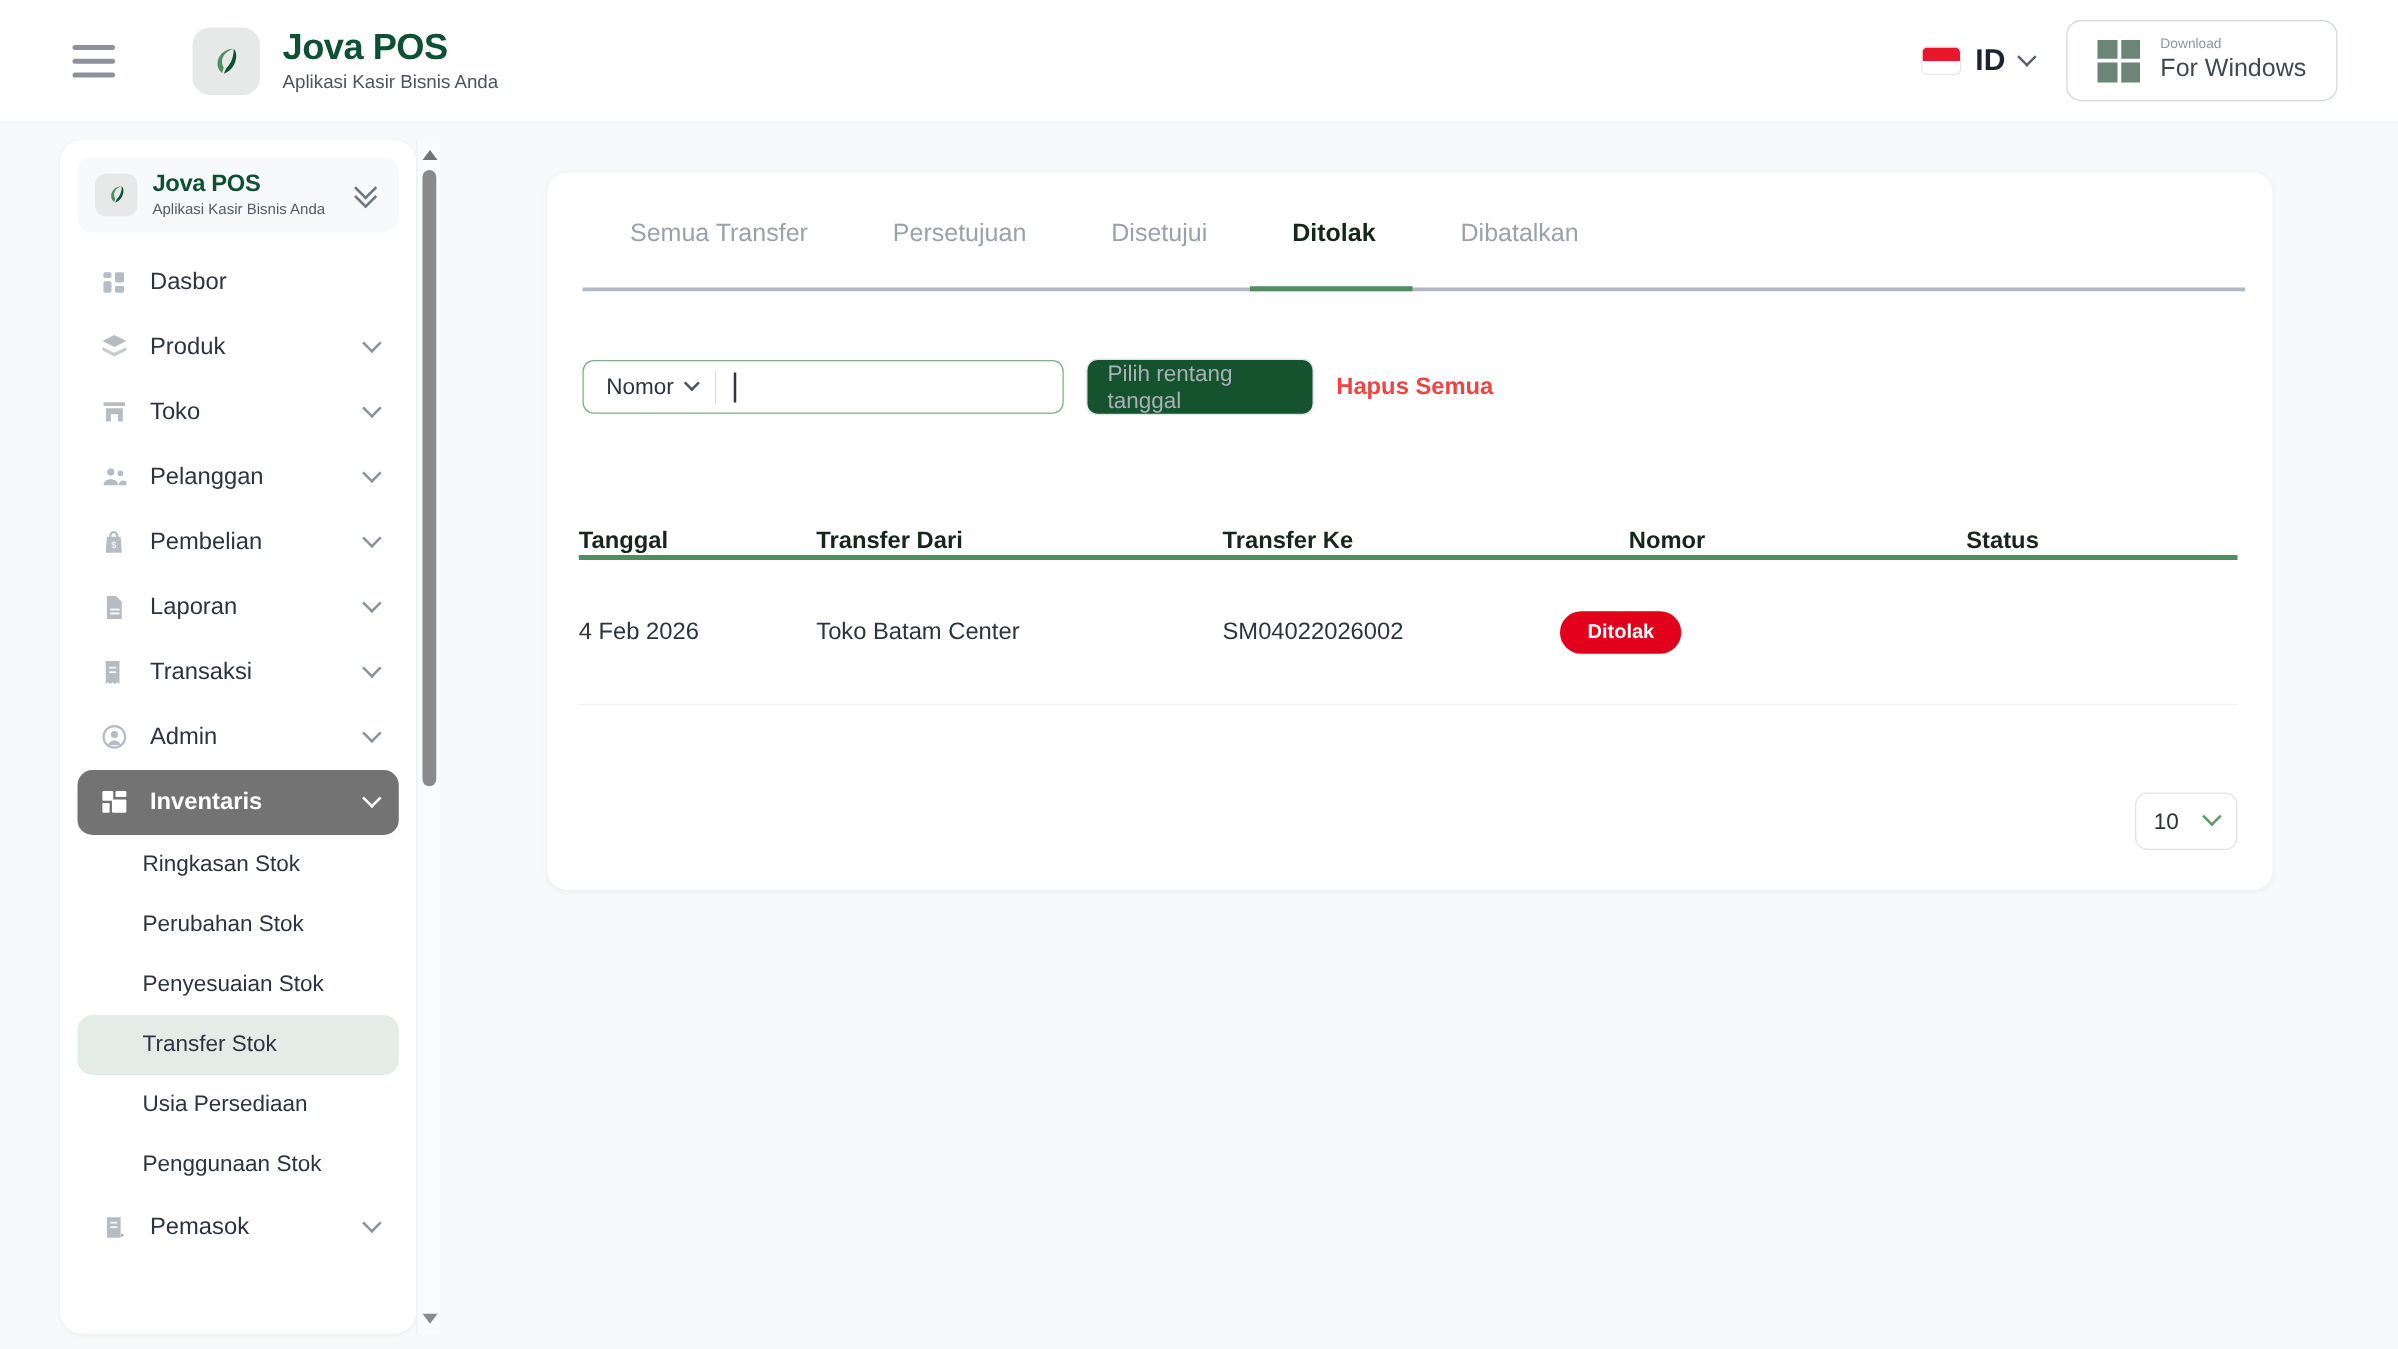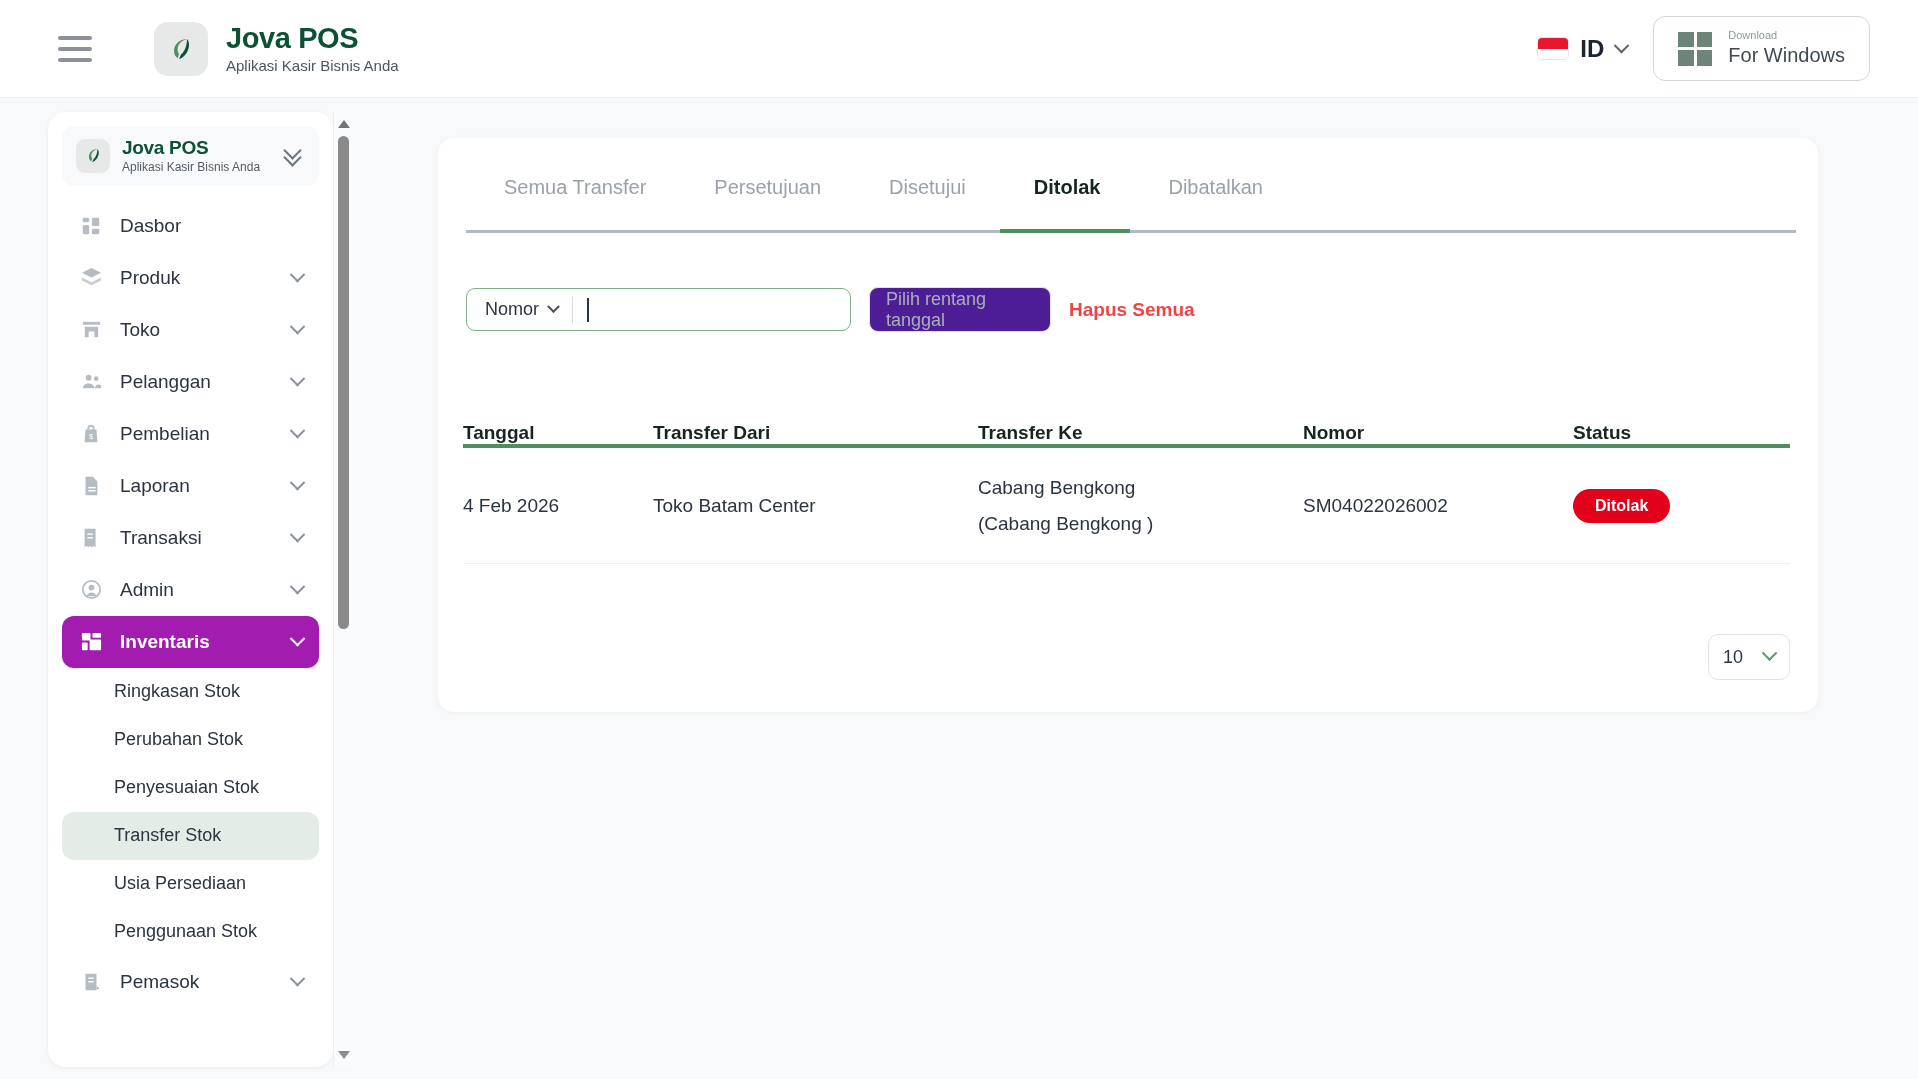--- a/index.html
+++ b/index.html
@@ -94,21 +94,21 @@
     display: flex; align-items: center; height: 52px;
     margin: 0 14px; padding: 0 16px; border-radius: 12px;
     cursor: pointer; gap: 16px;
   }
   .nav-item .n-label { font-size: 19px; color: #2b3440; font-weight: 500; }
   .nav-item .n-chev {
     margin-left: auto; width: 11px; height: 11px;
     border-right: 2.4px solid #8a929b; border-bottom: 2.4px solid #8a929b;
     transform: rotate(45deg) translate(-2px,-2px);
   }
-  .nav-item.active { background: #a21caf; }
+  .nav-item.active { background: #737373; }
   .nav-item.active .n-label { color: #ffffff; font-weight: 600; }
   .nav-item.active .n-chev { border-color: #ffffff; }
   .nav-icon { width: 26px; height: 26px; flex: none; display: flex; align-items: center; justify-content: center; }
 
   .sub-item {
     display: flex; align-items: center; height: 48px;
     margin: 0 14px; padding: 0 16px 0 52px; border-radius: 12px;
     font-size: 18px; color: #2b3440; cursor: pointer;
   }
   .sub-item.active { background: #e4ece7; }
@@ -184,21 +184,21 @@
     background: transparent; padding-right: 14px;
   }
   .caret {
     width: 1.5px; height: 24px; background: #2b3440;
     animation: blink 1.06s step-end infinite;
   }
   @keyframes blink { 50% { opacity: 0; } }
   .date-box {
     width: 182px; height: 45px; border: 1px solid #dfe3e7; border-radius: 9px;
     display: flex; align-items: center; padding: 0 16px;
-    font-size: 18px; color: #a9b0b8; background: #4c1d95; cursor: pointer;
+    font-size: 18px; color: #a9b0b8; background: #14532d; cursor: pointer;
   }
   .clear-all { font-size: 19px; font-weight: 700; color: #ef4444; cursor: pointer; }
 
   
   .tbl { position: absolute; left: 25px; right: 28px; top: 258px; }
   .tbl-head {
     display: flex; align-items: flex-end; height: 52px;
     border-bottom: 4px solid #4e8e5f;
   }
   .tbl-head div { font-size: 19px; font-weight: 700; color: #16261d; }
@@ -496,24 +496,20 @@
       <div class="c3">Transfer Ke</div>
       <div class="c4">Nomor</div>
       <div class="c5">Status</div>
     </div>
 
     <div class="tbl-row">
       <div class="c1">4 Feb 2026</div>
       <div class="c2">
         <div class="stack-line">Toko Batam Center</div>
       </div>
-      <div class="c3">
-        <div class="stack-line">Cabang Bengkong</div>
-        <div class="stack-line">(Cabang Bengkong )</div>
-      </div>
       <div class="c4">SM04022026002</div>
       <div class="c5">
         <span class="badge">Ditolak</span>
       </div>
     </div>
   </div>
 
   <div class="pager">
     <div class="pager-sel">
       <span class="pager-val">10</span>

